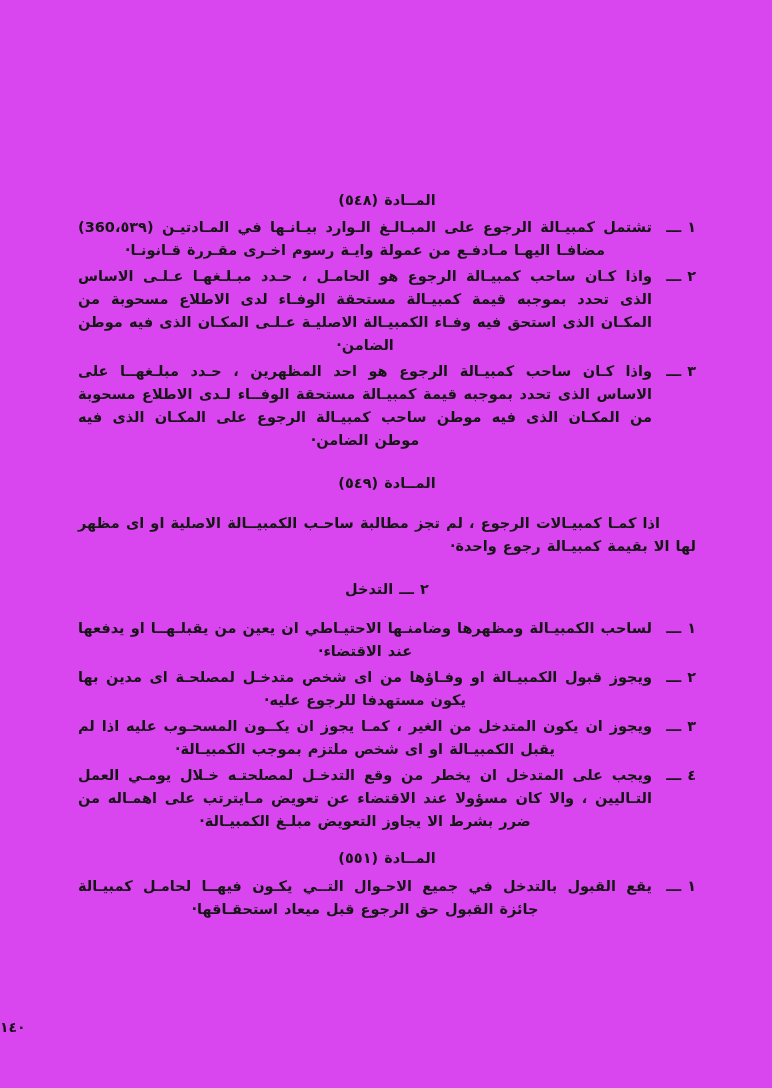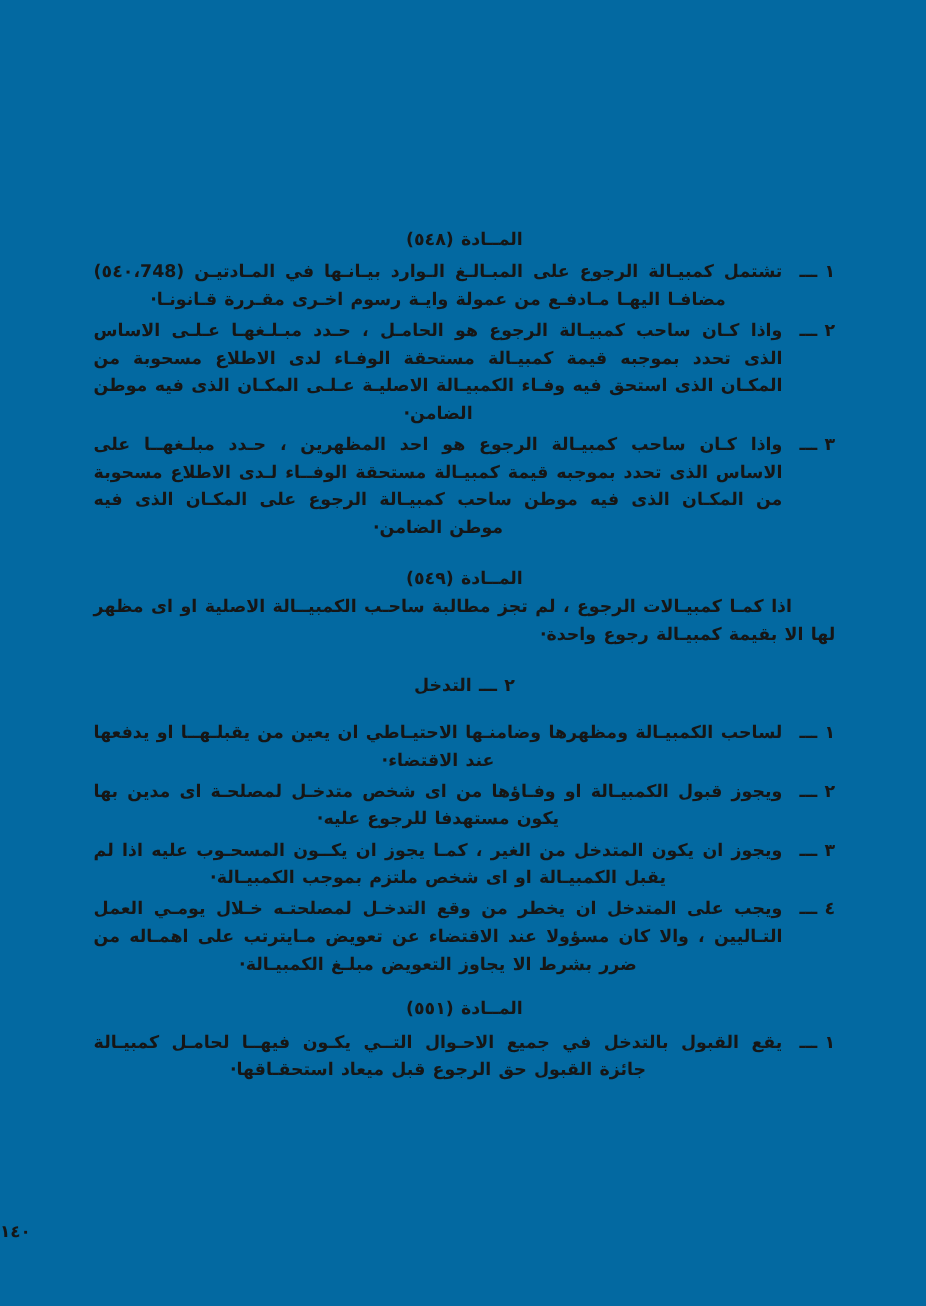--- a/index.html
+++ b/index.html
@@ -2,21 +2,21 @@
 <html lang="ar"><head>
 <meta charset="utf-8">
 <style>
   * { margin: 0; padding: 0; box-sizing: border-box; }
   html, body { width: 772px; height: 1088px; }
   body { background: #ffffff; }
   .page {
     position: relative;
     width: 772px;
     height: 1088px;
-    background: #0369a1;
+    background: #d946ef;
     overflow: hidden;
     font-family: "DejaVu Sans", sans-serif;
     font-weight: bold;
     color: #161616;
   }
   .content {
     position: absolute;
     top: 189px;
     right: 76px;
     width: 618px;
@@ -25,21 +25,21 @@
     font-size: 14.5px;
     line-height: 23px;
     text-align: justify;
     word-spacing: 1px;
   }
   .heading {
     text-align: center;
     text-align-last: center;
     margin-bottom: 4px;
   }
-  .h549 { margin-top: 20px; margin-bottom: 0; }
+  .h549 { margin-top: 20px; margin-bottom: 17px; }
   .hsec { margin-top: 20px; margin-bottom: 16px; }
   .h550 { margin-bottom: 6px; }
   .h551 { margin-top: 14px; margin-bottom: 5px; }
   .item {
     position: relative;
     padding-right: 44px;
     text-align: justify;
     text-align-last: center;
     margin-bottom: 3px;
   }
@@ -68,21 +68,21 @@
 <body>
 
 <div class="page">
 
   <div class="content">
 
     <div class="heading">المــادة (٥٤٨)</div>
 
     <div class="item">
       <span class="marker">١ ـــ</span>
-      <span>تشتمل كمبيـالة الرجوع على المبـالـغ الـوارد بيـانـها في المـادتيـن (٥٤٠،748) مضافـا اليهـا مـادفـع من عمولة وايـة رسوم اخـرى مقـررة قـانونـا·</span>
+      <span>تشتمل كمبيـالة الرجوع على المبـالـغ الـوارد بيـانـها في المـادتيـن (360،٥٣٩) مضافـا اليهـا مـادفـع من عمولة وايـة رسوم اخـرى مقـررة قـانونـا·</span>
     </div>
 
     <div class="item">
       <span class="marker">٢ ـــ</span>
       <span>واذا كـان ساحب كمبيـالة الرجوع هو الحامـل ، حـدد مبـلـغهـا عـلـى الاساس الذى تحدد بموجبه قيمة كمبيـالة مستحقة الوفـاء لدى الاطلاع مسحوبة من المكـان الذى استحق فيه وفـاء الكمبيـالة الاصليـة عـلـى المكـان الذى فيه موطن الضامن·</span>
     </div>
 
     <div class="item">
       <span class="marker">٣ ـــ</span>
       <span>واذا كـان ساحب كمبيـالة الرجوع هو احد المظهرين ، حـدد مبلـغهــا على الاساس الذى تحدد بموجبه قيمة كمبيـالة مستحقة الوفــاء لـدى الاطلاع مسحوبة من المكـان الذى فيه موطن ساحب كمبيـالة الرجوع على المكـان الذى فيه موطن الضامن·</span>

